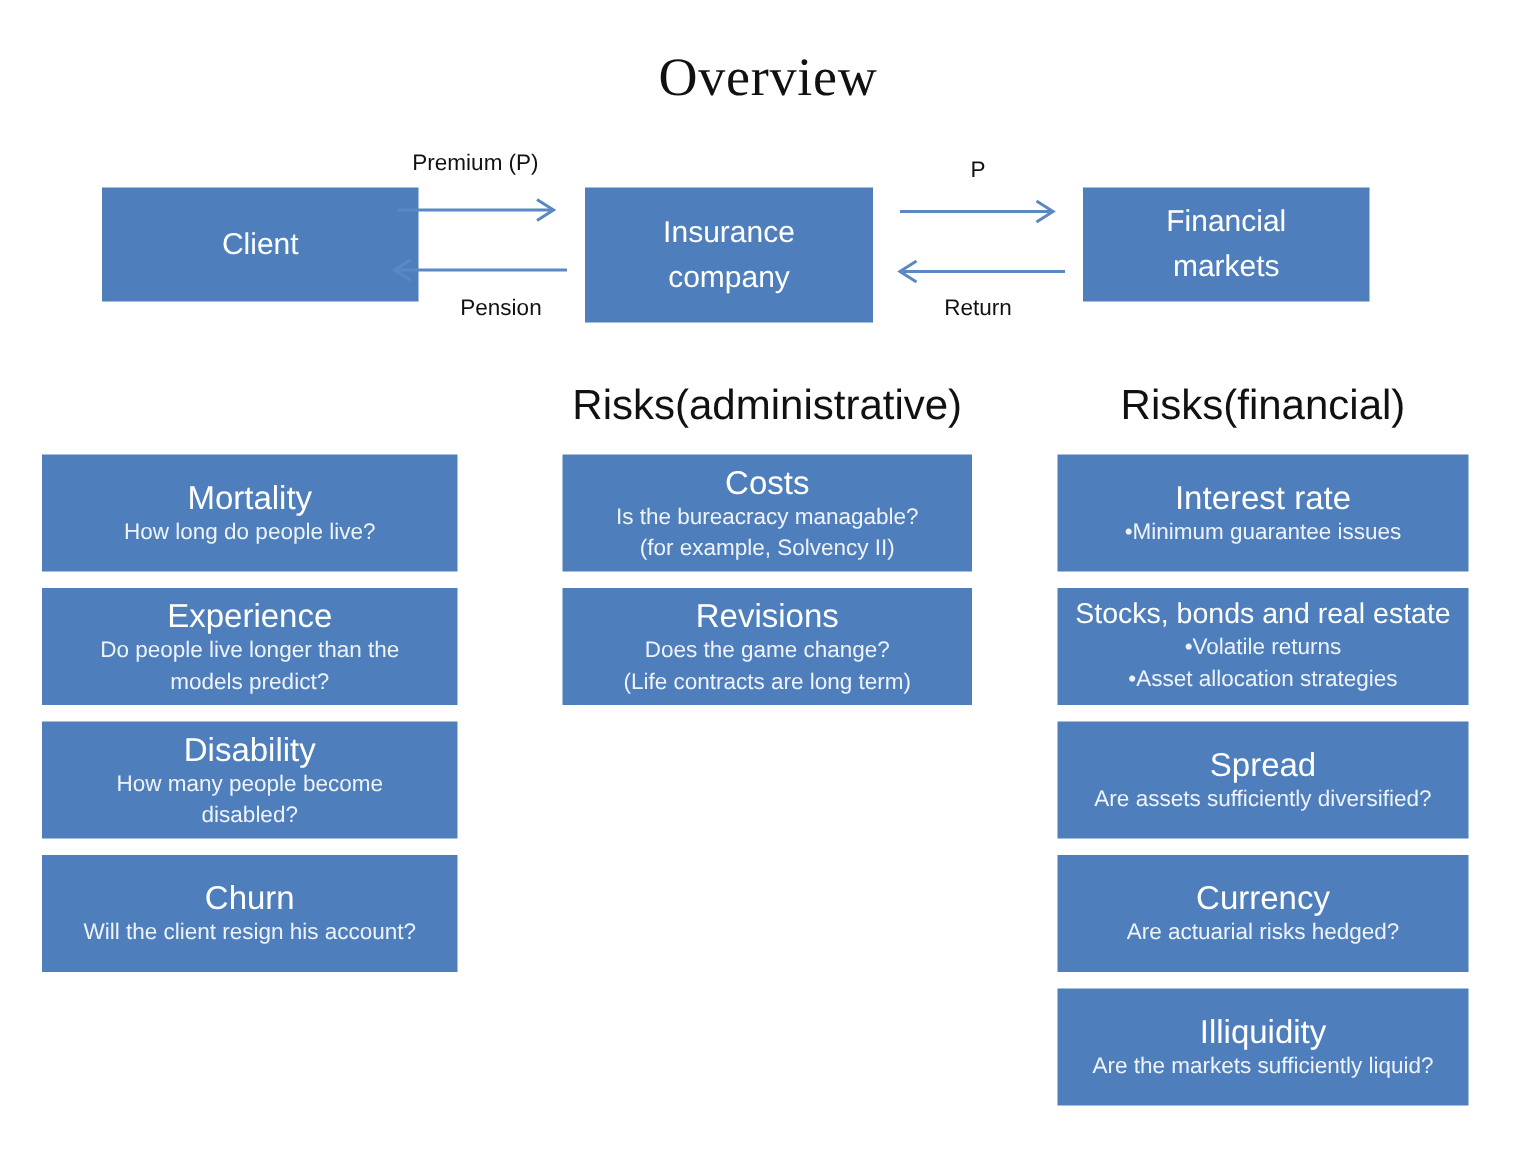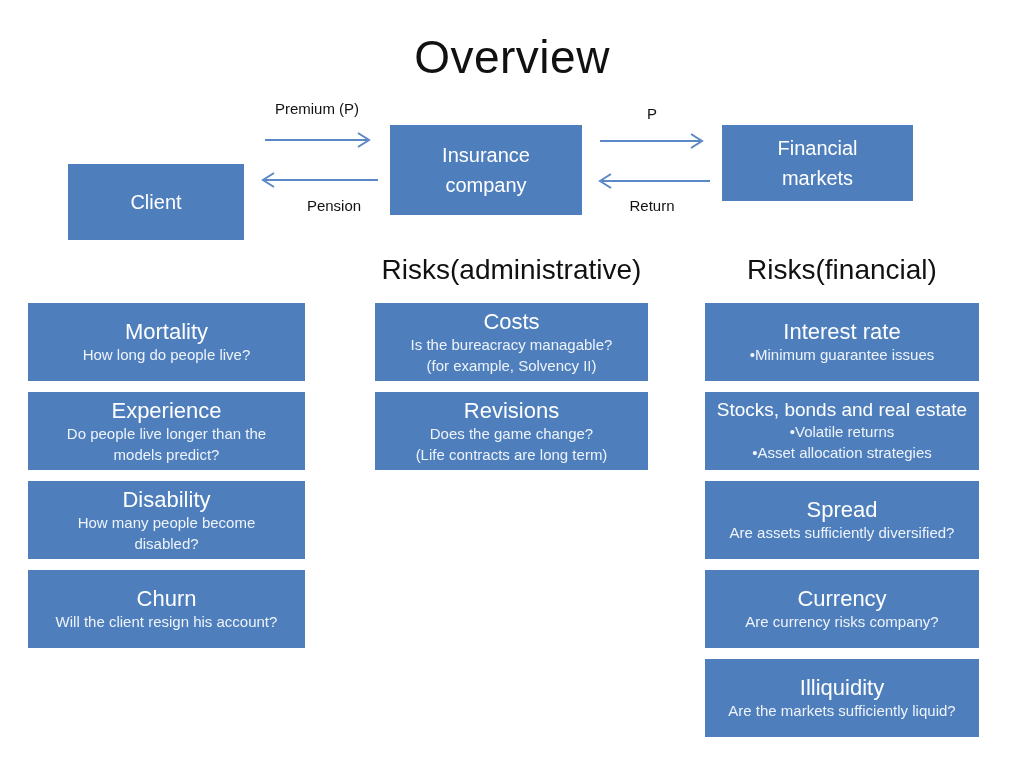--- a/index.html
+++ b/index.html
@@ -3,31 +3,31 @@
 <meta charset="utf-8">
 <style>
   html,body { margin:0; padding:0; background:#ffffff; }
   .slide {
     position:relative; width:1024px; height:768px; overflow:hidden;
     background:var(--bg,#ffffff);
     font-family:"Liberation Sans","DejaVu Sans",sans-serif;
   }
   .page-title {
     position:absolute; top:30px; left:0; width:100%;
-    text-align:center; font-size:46px; line-height:1.2;
-    color:var(--text-dark,#111); letter-spacing:0.5px;
+    text-align:center; font-size:36px; line-height:1.2;
+    color:var(--text-dark,#111); letter-spacing:0.5px;font-family:Liberation Serif, serif;
   }
   
   .flow-node {
     position:absolute; background:var(--box-blue,#4e7fbc);
     color:var(--box-text,#fff); display:flex; flex-direction:column;
     align-items:center; justify-content:center;
     font-size:20px; line-height:1.5; text-align:center;
   }
-  #node-client    { left:68px;  top:125px; width:176px; height:76px;margin-top:39px; }
+  #node-client    { left:68px;  top:125px; width:211px; height:76px; }
   #node-insurance { left:390px; top:125px; width:192px; height:90px; }
   #node-markets   { left:722px; top:125px; width:191px; height:76px; }
   .arrow-svg { position:absolute; }
   #arrows-1 { left:244px; top:125px; }
   #arrows-2 { left:582px; top:125px; }
   .arrow-line { stroke:var(--arrow-blue,#5b87c5); stroke-width:2; fill:none; }
   .flow-label {
     position:absolute; font-size:15px; color:var(--text-dark,#111);
     text-align:center; white-space:nowrap;
   }
@@ -148,21 +148,21 @@
         <div class="risk-title small">Stocks, bonds and real estate</div>
         <div class="risk-line">•Volatile returns</div>
         <div class="risk-line">•Asset allocation strategies</div>
       </div>
       <div class="risk-box">
         <div class="risk-title">Spread</div>
         <div class="risk-line">Are assets sufficiently diversified?</div>
       </div>
       <div class="risk-box">
         <div class="risk-title">Currency</div>
-        <div class="risk-line">Are currency risks company?</div>
+        <div class="risk-line">Are actuarial risks hedged?</div>
       </div>
       <div class="risk-box">
         <div class="risk-title">Illiquidity</div>
         <div class="risk-line">Are the markets sufficiently liquid?</div>
       </div>
     </div>
 
 </div>
 
 </body></html>

